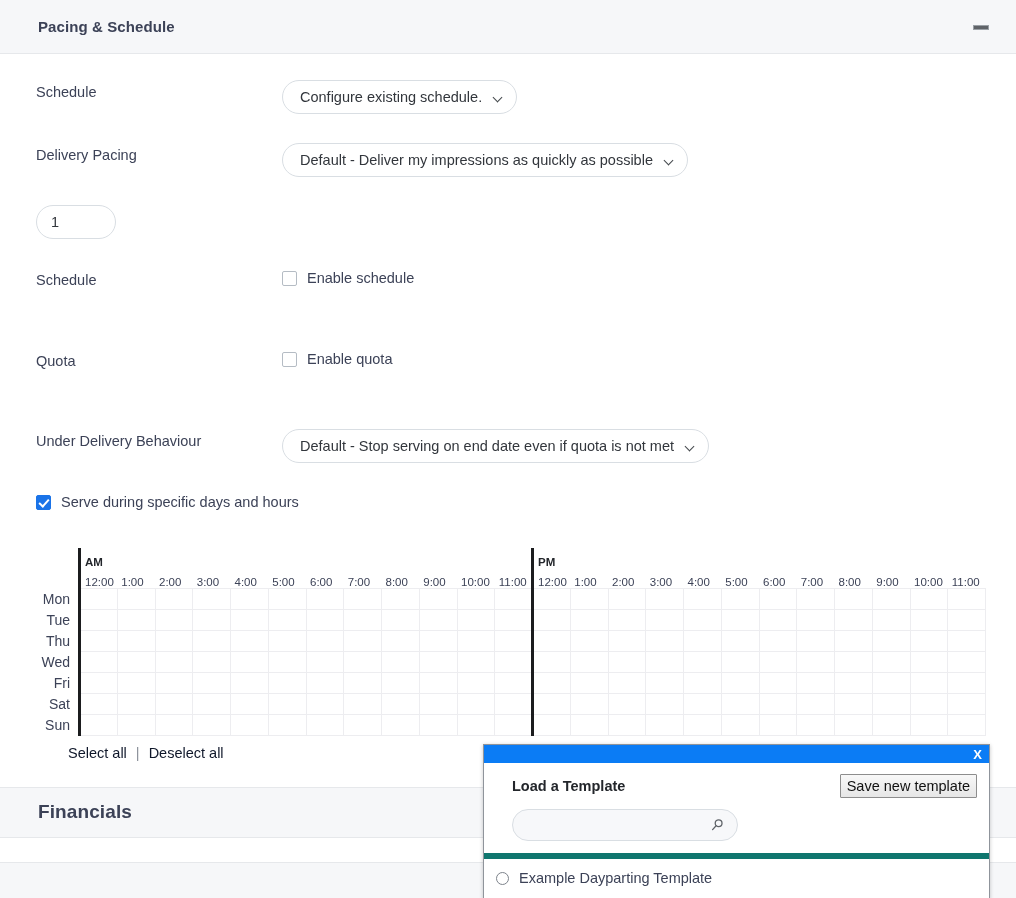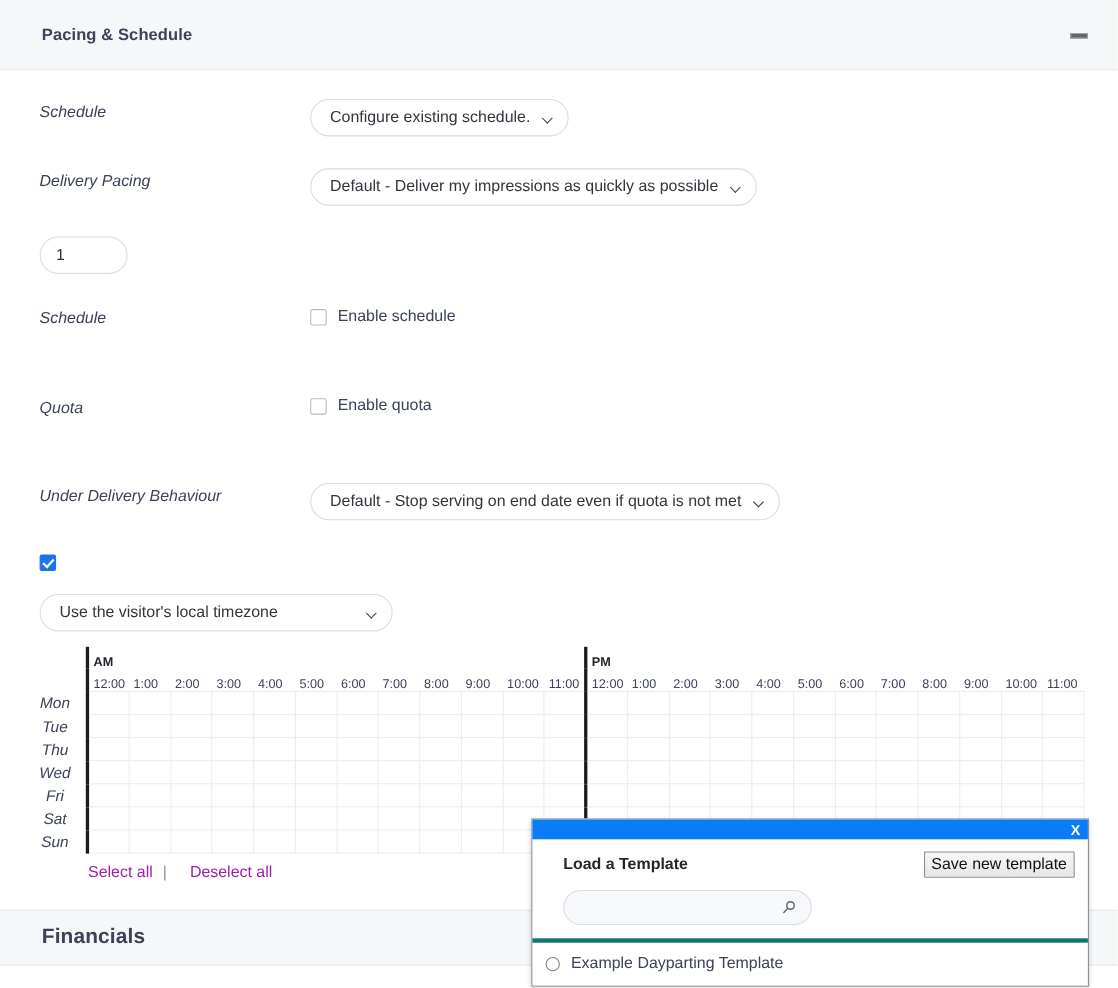--- a/index.html
+++ b/index.html
@@ -13,21 +13,21 @@
     background: #ffffff;
     font-family: "Liberation Sans", sans-serif;
     color: #3c4043;
     overflow: hidden;
     position: relative;
     -webkit-font-smoothing: antialiased;
   }
 
   
   .panel-header {
-    height: 64px;
+    height: 54px;
     background: #f6f7f9;
     border-bottom: 1px solid #e6e8eb;
     display: flex;
     align-items: center;
     padding: 0 26px 0 38px;
     box-sizing: border-box;
   }
   .panel-title {
     font-size: 15px;
     font-weight: bold;
@@ -65,21 +65,20 @@
     padding: 0 0 0 36px;
     min-height: 42px;
   }
   .row-label {
     width: 246px;
     flex: 0 0 246px;
     font-size: 14.5px;
     color: #3c4257;
     padding-top: 3px;
     line-height: 1.3;
-    font-style: italic;
   }
   .req {
     color: #f4756b;
     font-size: 12px;
     vertical-align: super;
     line-height: 0;
   }
   .row-control { flex: 1 1 auto; }
 
   
@@ -177,28 +176,27 @@
   }
   .dp-table {
     border-collapse: collapse;
     table-layout: fixed;
     width: 956px;
   }
   .dp-table td, .dp-table th { padding: 0; }
 
   .dp-daycol {
     width: 40px;
-    text-align: center;
+    text-align: right;
     font-size: 14px;
     color: #3c4257;
     padding-right: 8px !important;
     height: 20px;
     font-weight: normal;
     vertical-align: middle;
-    font-style: italic;
   }
   .dp-ampm {
     font-size: 11.5px;
     font-weight: bold;
     color: #23262b;
     text-align: left;
     padding-left: 4px !important;
     height: 14px;
     vertical-align: bottom;
   }
@@ -223,24 +221,23 @@
   .dp-headsep { border-left: 3px solid #1b1c1e; }
 
   
   .links-row {
     display: flex;
     align-items: center;
     padding: 9px 30px 0 68px;
     font-size: 14.5px;
   }
   .lnk {
-    color: #a21caf;
+    color: #0f172a;
     text-decoration: none;
     cursor: pointer;
-    margin-left: 12px;
   }
   .lnk-sep {
     color: #8a9099;
     margin: 0 9px;
   }
   .links-row .spacer { flex: 1 1 auto; }
 
   .panel-bottom-pad { height: 26px; }
 
   
@@ -315,21 +312,21 @@
   }
   .search-icon {
     position: absolute;
     right: 14px;
     top: 9px;
     width: 14px;
     height: 14px;
     pointer-events: none;
   }
   .tpl-list {
-    border-top: 4px solid #0f766e;
+    border-top: 6px solid #0f766e;
   }
   .tpl-item {
     display: flex;
     align-items: center;
     padding: 11px 12px 12px 12px;
     cursor: pointer;
   }
   .radio {
     width: 13px;
     height: 13px;
@@ -437,26 +434,23 @@
       </div>
     </div>
   </div>
 
   <div style="height:21px"></div>
 
   <div class="form-row">
     <div class="row-control">
       <div class="check-line">
         <span class="cbox checked"></span>
+        <span class="check-label">Serve during specific days and hours</span>
       </div>
       <div style="height:21px"></div>
-      <div class="pill-select">
-        <span style="display:inline-block;min-width:268px">Use the visitor's local timezone</span>
-        <span class="chev"></span>
-      </div>
     </div>
   </div>
 
   <div class="dayparting">
     <table class="dp-table">
       <thead>
         <tr>
           <th class="dp-daycol"></th>
           <th class="dp-ampm dp-headsep" colspan="12">AM</th>
           <th class="dp-ampm dp-headsep" colspan="12">PM</th>

